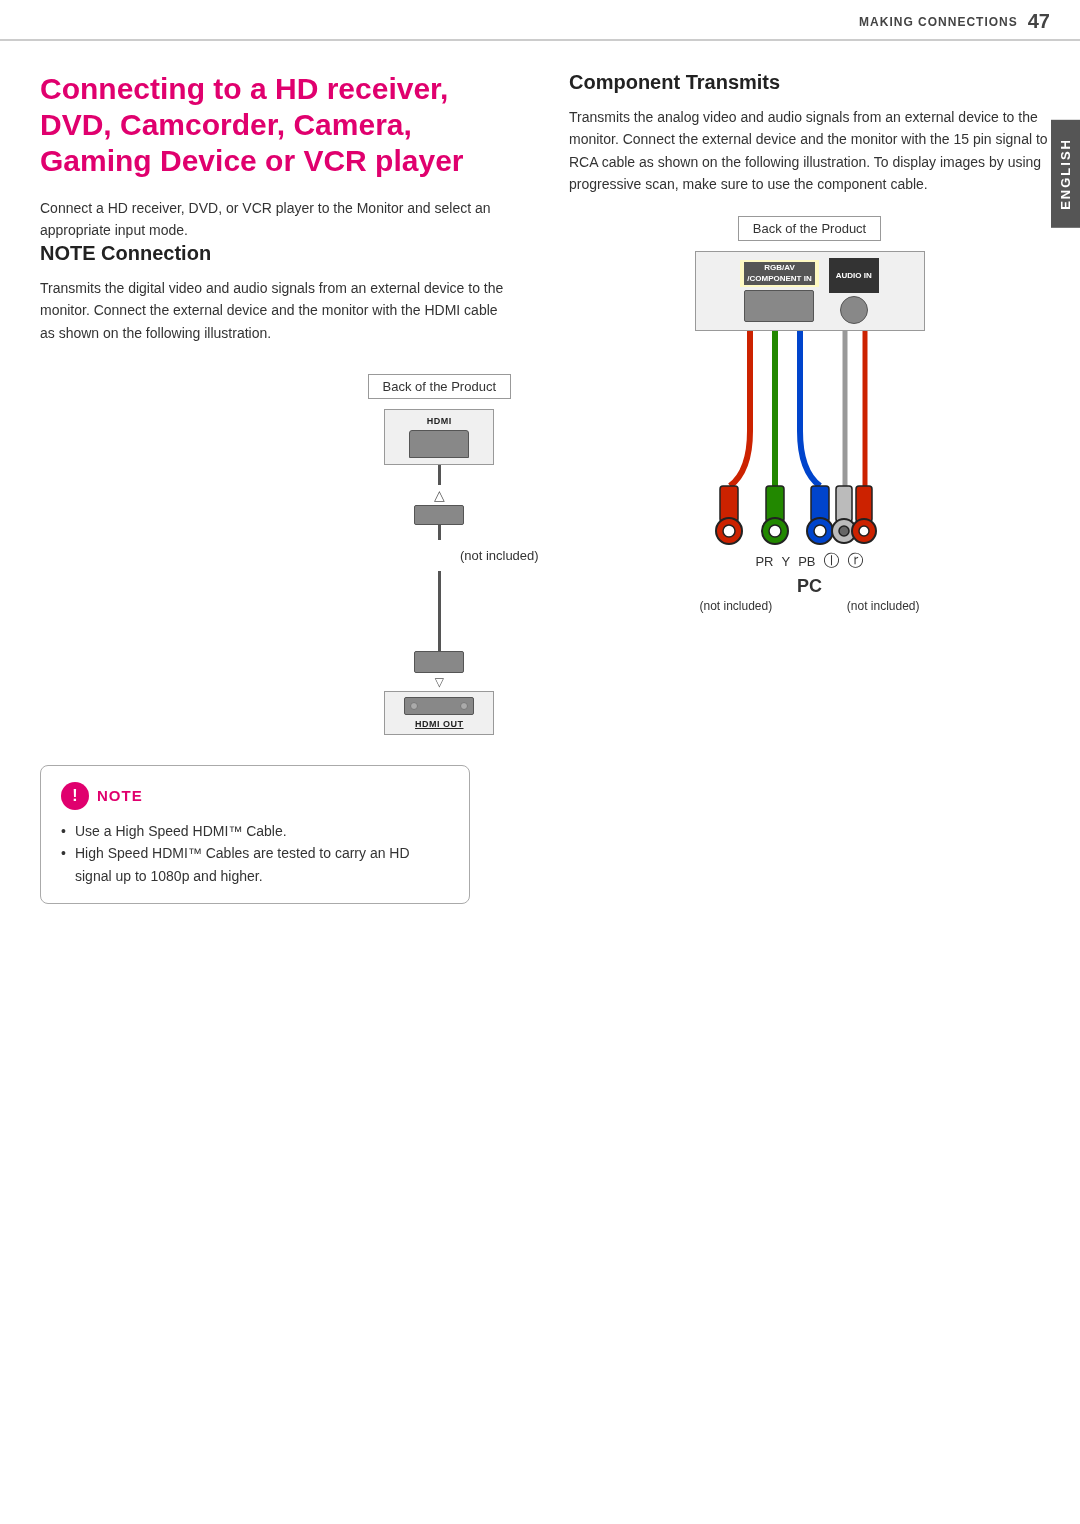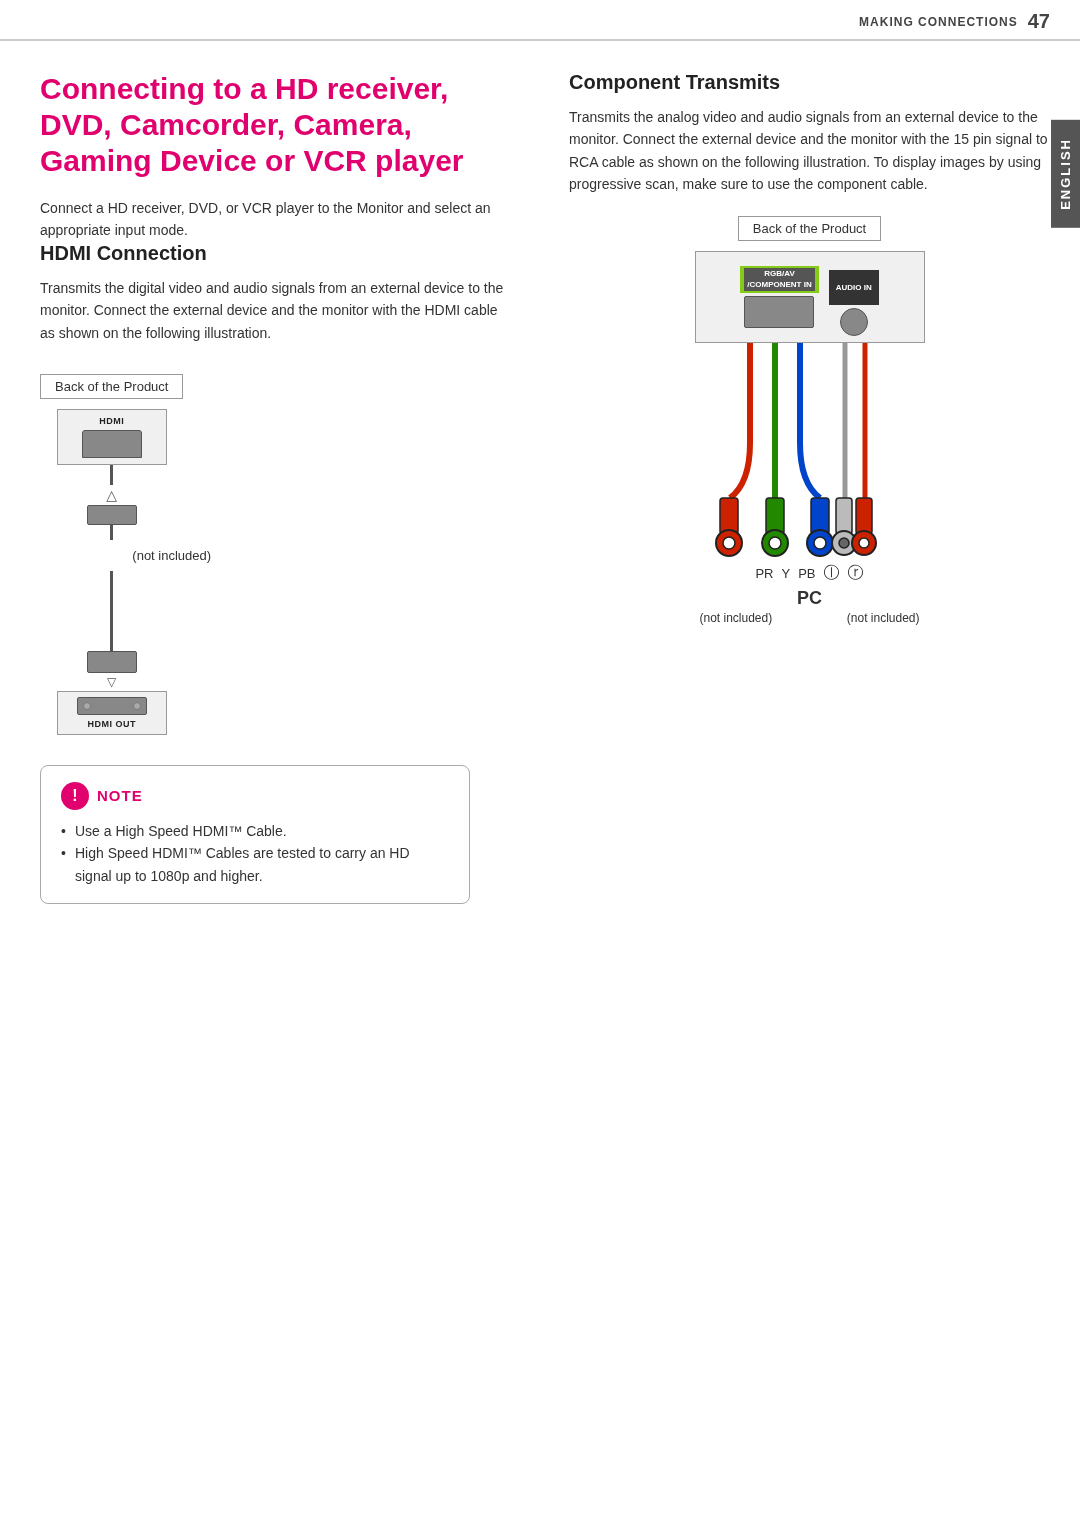--- a/index.html
+++ b/index.html
@@ -96,21 +96,21 @@
     .section-text {
       font-size: 14px;
       color: #333;
       line-height: 1.6;
       margin-bottom: 20px;
     }
 
     
     .diagram-container {
       display: flex;
-      justify-content: flex-start;
+      justify-content: flex-end;
       align-items: flex-start;
       margin-top: 10px;
     }
 
     
     .hdmi-diagram {
       display: flex;
       flex-direction: column;
       align-items: center;
       position: relative;
@@ -241,20 +241,21 @@
       border-radius: 50%;
       background: #aaa;
       border: 1px solid #777;
     }
 
     .hdmi-out-label {
       font-size: 9px;
       font-weight: bold;
       color: #222;
       letter-spacing: 0.5px;
+      text-decoration: underline;
     }
 
     .component-port-area {
       border: 1.5px solid #999;
       background: #f0f0f0;
       width: 230px;
       padding: 6px 10px;
       display: flex;
       gap: 10px;
       justify-content: center;
@@ -401,21 +402,21 @@
 
 <div class="english-tab">ENGLISH</div>
 
 <div class="main-content">
 
   <div class="left-col">
 
     <h1 class="main-title">Connecting to a HD receiver, DVD, Camcorder, Camera, Gaming Device or VCR player</h1>
     <p class="intro-text">Connect a HD receiver, DVD, or VCR player to the Monitor and select an appropriate input mode.</p>
 
-    <h2 class="section-heading">HDMI Connection</h2>
+    <h2 class="section-heading">NOTE Connection</h2>
     <p class="section-text">Transmits the digital video and audio signals from an external device to the monitor. Connect the external device and the monitor with the HDMI cable as shown on the following illustration.</p>
 
     <div class="diagram-container">
       <div class="hdmi-diagram">
 
         <div class="back-of-product-label">Back of the Product</div>
 
         <div class="hdmi-port-area">
           <div class="hdmi-label-small">HDMI</div>
           <div class="hdmi-port-slot"></div>
@@ -462,28 +463,28 @@
 
     <h2 class="section-heading">Component Transmits</h2>
     <p class="section-text">Transmits the analog video and audio signals from an external device to the monitor. Connect the external device and the monitor with the 15 pin signal to RCA cable as shown on the following illustration. To display images by using progressive scan, make sure to use the component cable.</p>
 
     <div class="diagram-container" style="flex-direction:column;align-items:center;">
 
       <div class="back-of-product-label">Back of the Product</div>
 
       <div class="component-port-area">
         <div class="comp-port-block">
-          <div style="background:#84cc16;padding:2px 4px;margin-bottom:3px;">
+          <div style="background:#fef9c3;padding:2px 4px;margin-bottom:3px;">
             <div class="rgb-label">RGB/AV</div>
             <div class="rgb-label">/COMPONENT IN</div>
           </div>
           <div class="comp-port-slot"></div>
         </div>
         <div class="comp-port-block">
-          <div style="background:#333;padding:12px 4px;margin-bottom:3px;margin-top:12px;">
+          <div style="background:#333;padding:12px 4px;margin-bottom:3px;">
             <div class="audio-in-label">AUDIO IN</div>
           </div>
           <div class="audio-port-slot"></div>
         </div>
       </div>
 
       <svg width="240" height="220" viewBox="0 0 240 220">
 
         <line x1="60" y1="0" x2="60" y2="100" stroke="#cc2200" stroke-width="6"></line>
 

